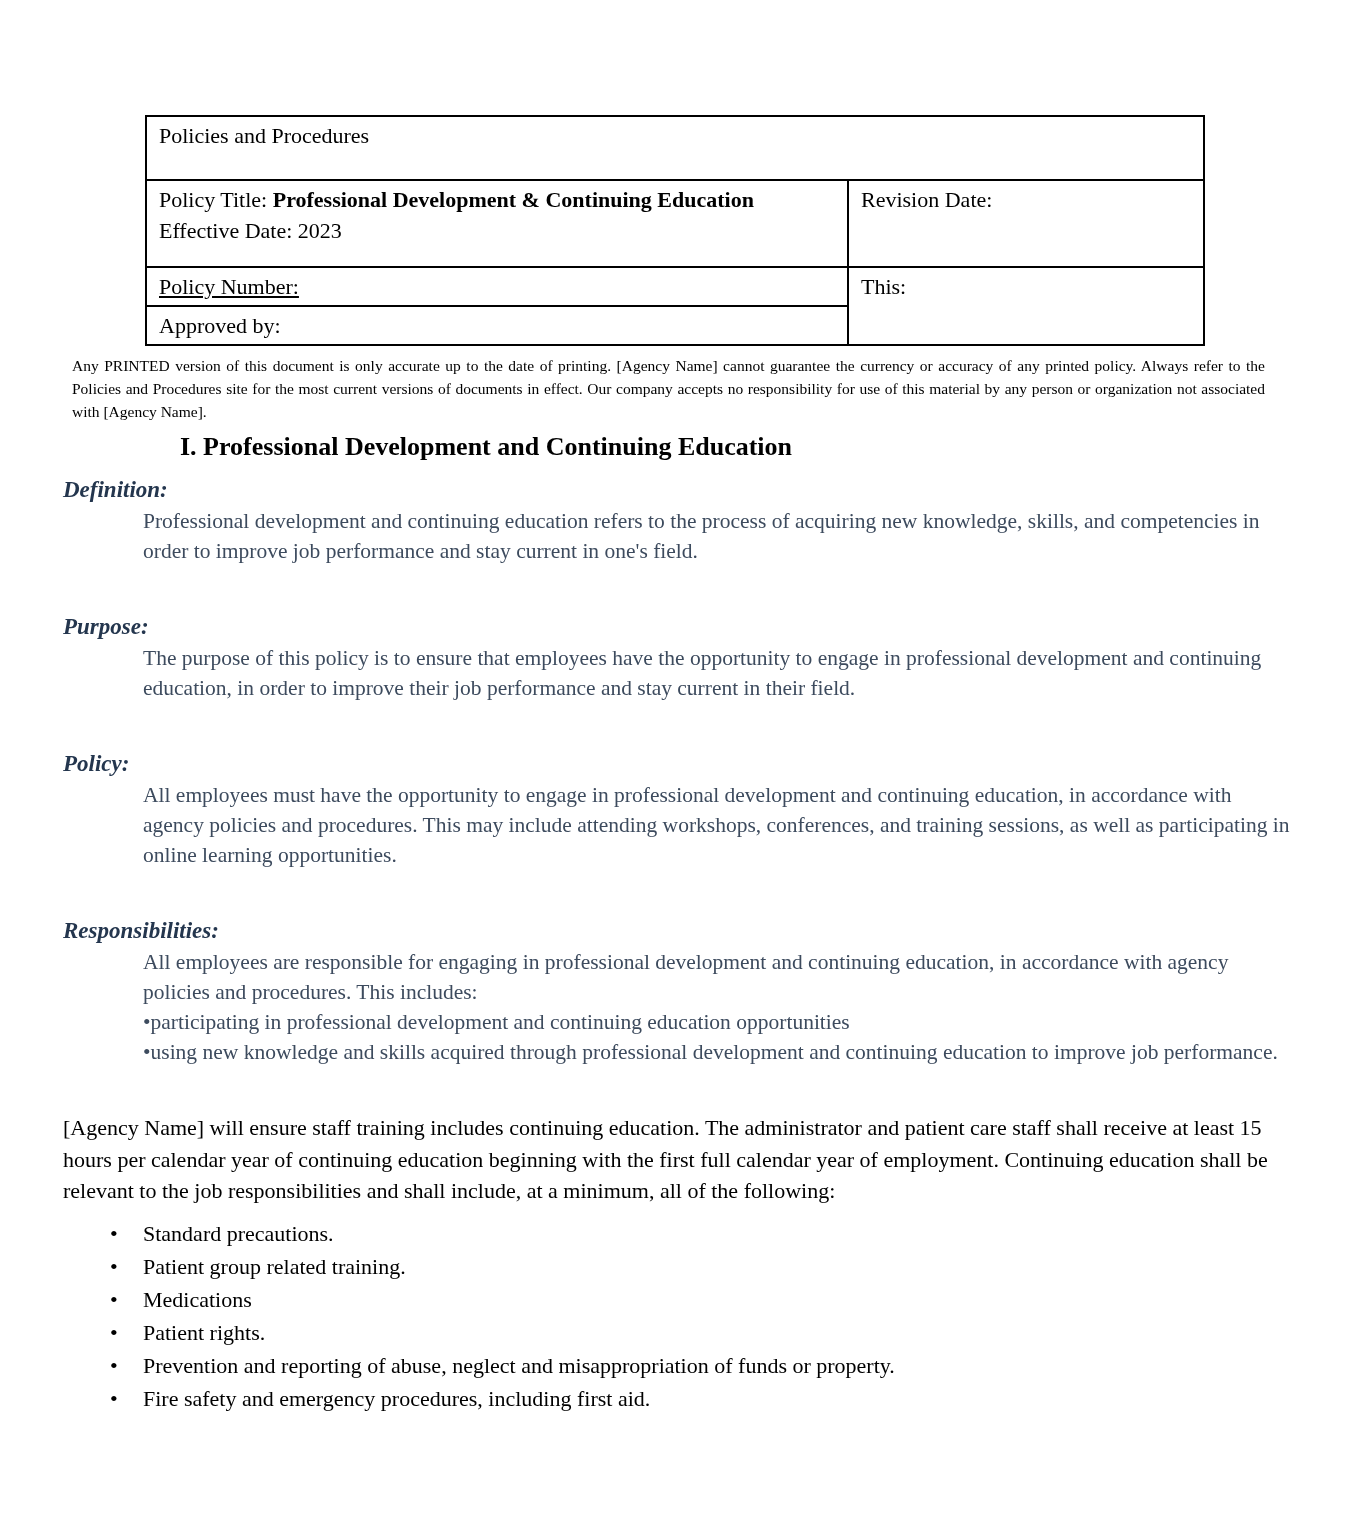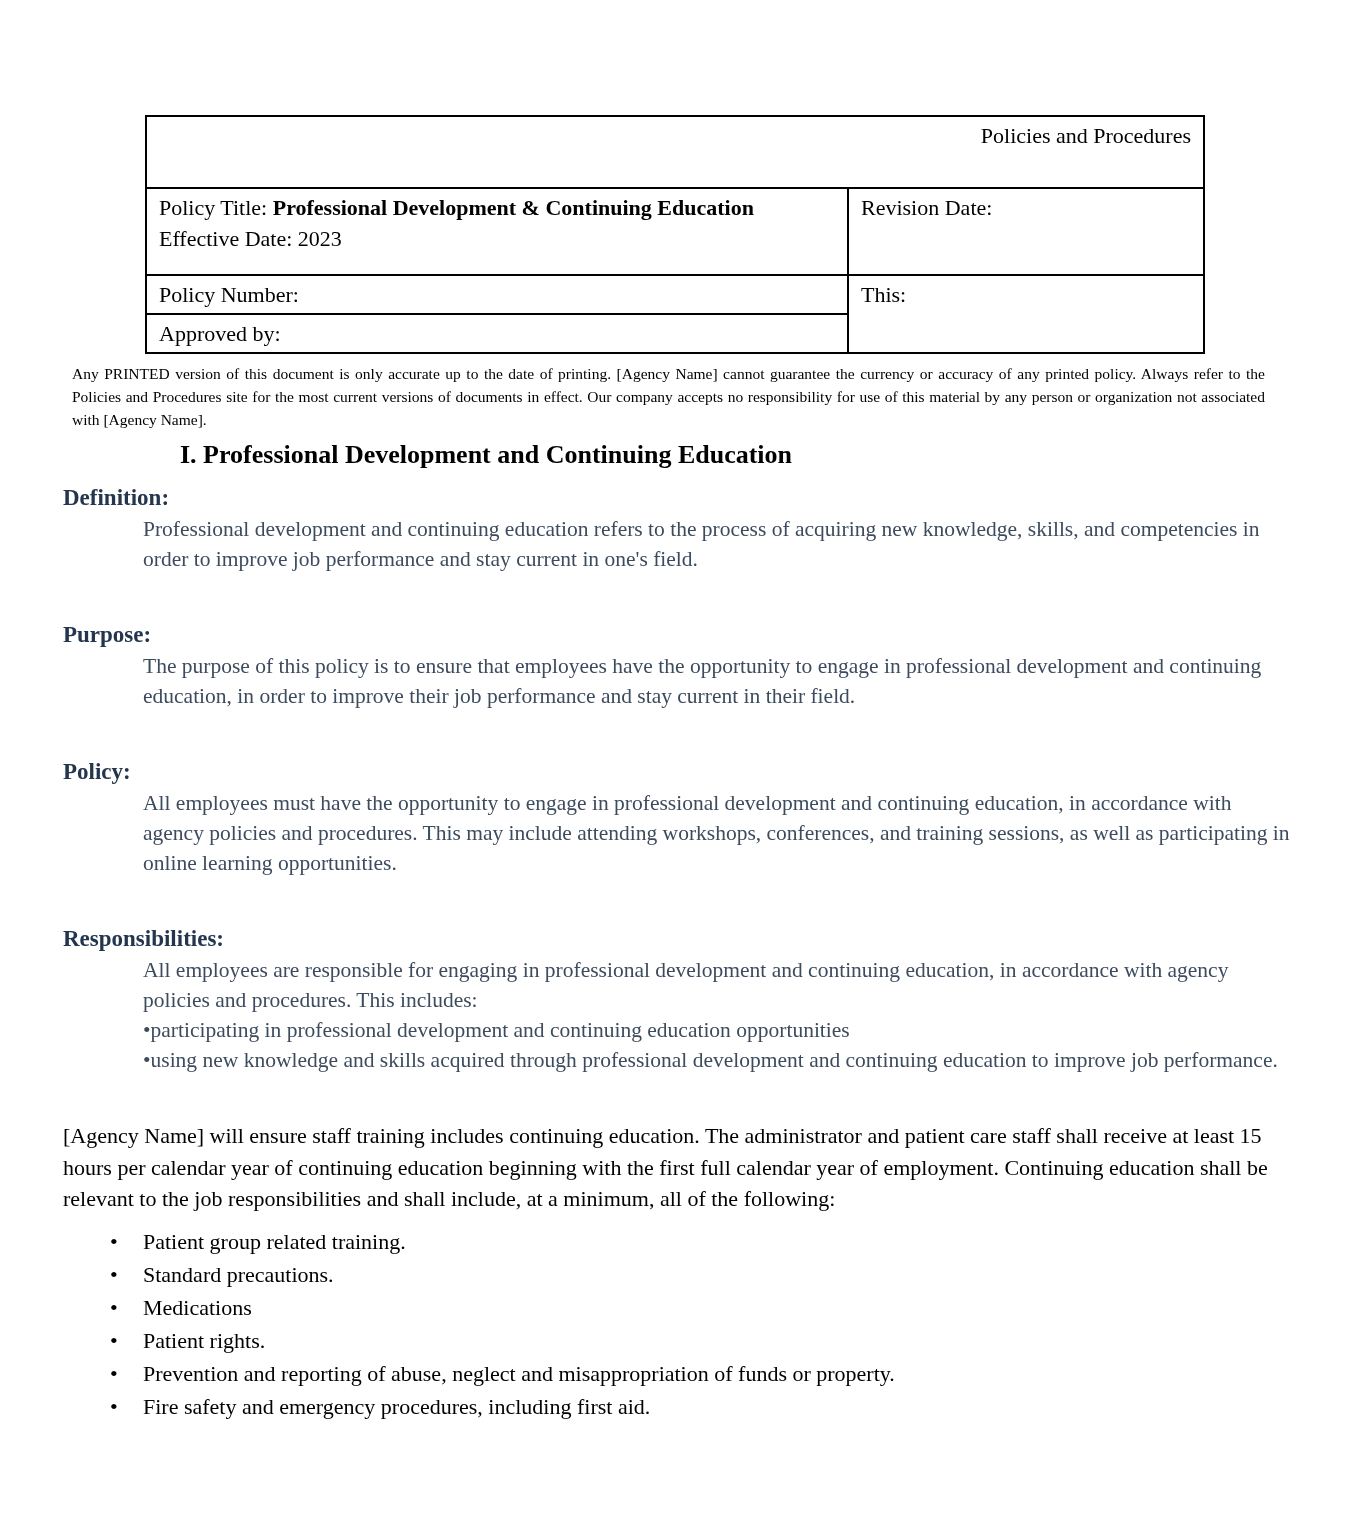--- a/index.html
+++ b/index.html
@@ -21,23 +21,23 @@
     width: 1058px;
     table-layout: fixed;
     font-size: 22px;
   }
   table.header-table td {
     border: 2px solid #000000;
     vertical-align: top;
     padding: 3px 12px;
     line-height: 31px;
   }
-  td.cell-title   { text-align: right; height: 72px; }
+  td.cell-title   { text-align: left; height: 64px; }
   td.cell-policy-title { height: 87px; }
-  td.cell-policy-number { height: 30px; }
+  td.cell-policy-number { height: 30px; text-decoration: underline; }
   td.cell-approved { height: 36px; }
   col.col-left  { width: 702px; }
   col.col-right { width: 356px; }
 
   
   .disclaimer {
     margin: 8px 84px 0 72px;
     font-size: 15.5px;
     line-height: 23px;
     text-align: justify;
@@ -54,20 +54,21 @@
   }
 
   
   .section { margin-top: 11px; margin-bottom: 45px; }
   .section-heading {
     margin-left: 63px;
     font-size: 23px;
     font-weight: bold;
     color: #24364e;
     line-height: 32px;
+    font-style: italic;
   }
   .section-body {
     margin-left: 143px;
     width: 1150px;
     font-size: 21.5px;
     line-height: 30px;
     color: #3d4b5e;
   }
   .resp-bullet::before { content: "\2022 "; }
 
@@ -155,25 +156,25 @@
   <div class="section-body">All employees are responsible for engaging in professional development and continuing education, in accordance with agency policies and procedures. This includes:</div>
   <div class="section-body resp-bullet">participating in professional development and continuing education opportunities</div>
   <div class="section-body resp-bullet">using new knowledge and skills acquired through professional development and continuing education to improve job performance.</div>
 </section>
 
 <p class="agency-para">[Agency Name] will ensure staff training includes continuing education. The administrator and patient care staff shall receive at least 15 hours per calendar year of continuing education beginning with the first full calendar year of employment. Continuing education shall be relevant to the job responsibilities and shall include, at a minimum, all of the following:</p>
 
 <div class="req-list">
   <div class="req-item">
     <span class="bullet"></span>
-    <span class="req-text">Patient group related training.</span>
+    <span class="req-text">Standard precautions.</span>
   </div>
   <div class="req-item">
     <span class="bullet"></span>
-    <span class="req-text">Standard precautions.</span>
+    <span class="req-text">Patient group related training.</span>
   </div>
   <div class="req-item">
     <span class="bullet"></span>
     <span class="req-text">Medications</span>
   </div>
   <div class="req-item">
     <span class="bullet"></span>
     <span class="req-text">Patient rights.</span>
   </div>
   <div class="req-item">

